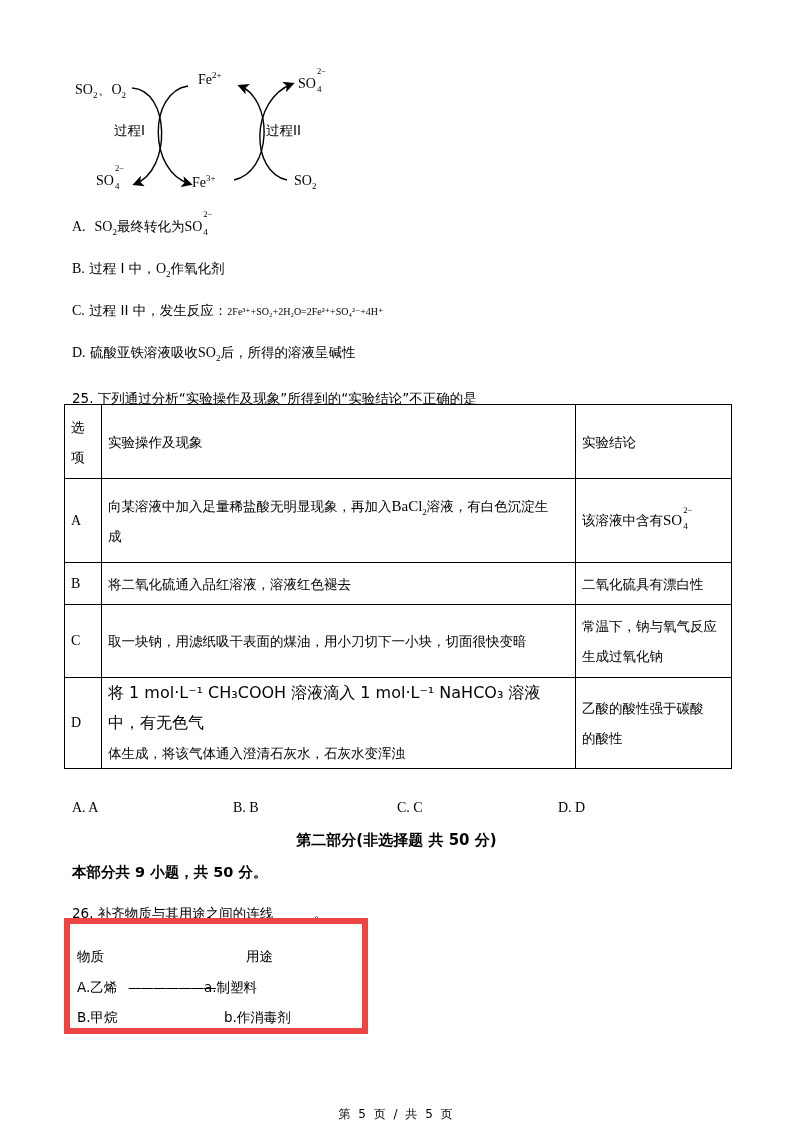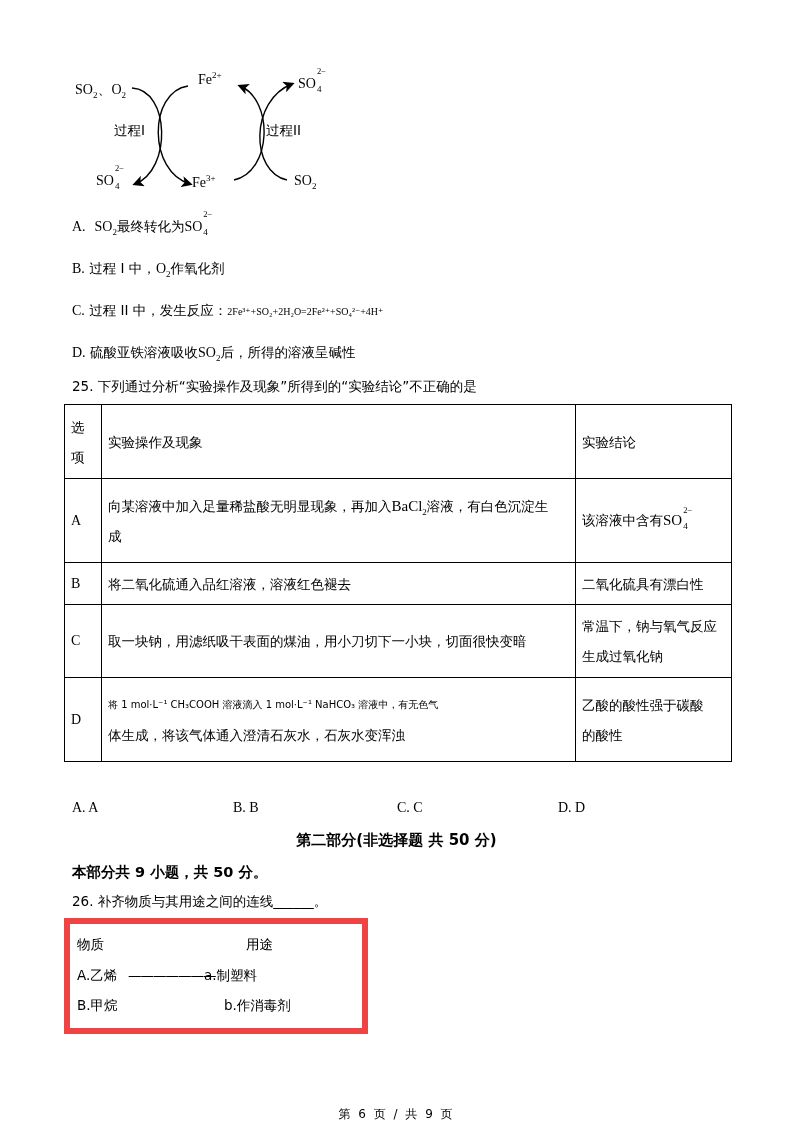--- a/index.html
+++ b/index.html
@@ -3,21 +3,21 @@
   <meta charset="utf-8">
   <style>
     html, body { margin: 0; padding: 0; background: #ffffff; }
     body {
       width: 793px; height: 1122px; position: relative; overflow: hidden;
       font-family: "DejaVu Serif", "Liberation Serif", serif;
       color: #000; font-size: 14px;
     }
     .abs { position: absolute; white-space: nowrap; }
     .serif { font-family: "Liberation Serif", "DejaVu Serif", serif; }
-    .cjk { font-family: "DejaVu Sans", "Liberation Sans", sans-serif; font-size: 13.5px; }
+    .cjk { font-family: "DejaVu Sans", "Liberation Sans", sans-serif; font-size: 13.5px; margin-top: 12px; }
     sub, sup { font-size: 9px; line-height: 0; }
     .ss { display: inline-block; position: relative; vertical-align: baseline; margin-left: 1px; }
     .ss .up { position: absolute; left: 0; top: -10px; font-size: 8.5px; }
     .ss .dn { position: relative; top: 4px; font-size: 9px; }
 
     
     #diagram { position: absolute; left: 60px; top: 60px; width: 290px; height: 140px; }
     #diagram .lbl { position: absolute; font-family: "Liberation Serif", serif; font-size: 14px; white-space: nowrap; }
 
     
@@ -125,21 +125,21 @@
     <td class="opt">C</td>
     <td>取一块钠，用滤纸吸干表面的煤油，用小刀切下一小块，切面很快变暗</td>
     <td>
       <div>常温下，钠与氧气反应</div>
           <div>生成过氧化钠</div>
     </td>
   </tr>
   <tr style="height:84px">
     <td class="opt">D</td>
     <td>
-      <div style="font-size:10px">将 1 mol·L⁻¹ CH₃COOH 溶液滴入 1 mol·L⁻¹ NaHCO₃ 溶液中，有无色气</div>
+      <div style="font-size:16px">将 1 mol·L⁻¹ CH₃COOH 溶液滴入 1 mol·L⁻¹ NaHCO₃ 溶液中，有无色气</div>
       <div>体生成，将该气体通入澄清石灰水，石灰水变浑浊</div>
     </td>
     <td>
       <div>乙酸的酸性强于碳酸</div>
           <div>的酸性</div>
     </td>
   </tr>
 </tbody>
   </table>
 
@@ -156,13 +156,13 @@
 <div class="box26">
   <span class="abs cjk" style="left:7px;top:12px">物质</span>
   <span class="abs cjk" style="left:176px;top:12px">用途</span>
   <span class="abs cjk" style="left:7px;top:43px">A.乙烯</span>
   <span class="abs cjk" style="left:58px;top:43px;letter-spacing:-1px">———————</span>
   <span class="abs cjk" style="left:134px;top:43px">a.制塑料</span>
   <span class="abs cjk" style="left:7px;top:73px">B.甲烷</span>
   <span class="abs cjk" style="left:154px;top:73px">b.作消毒剂</span>
 </div>
 
-<div class="footer">第 6 页 / 共 9 页</div>
+<div class="footer">第 5 页 / 共 5 页</div>
 
 </body></html>

